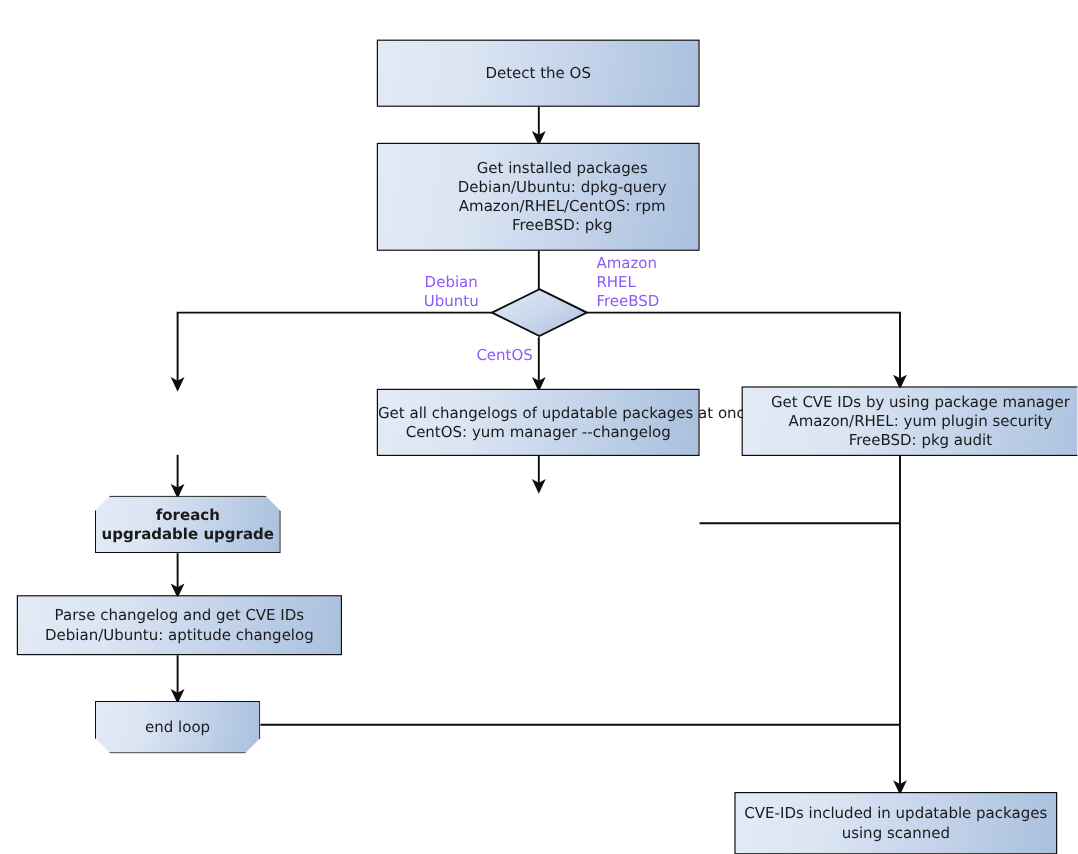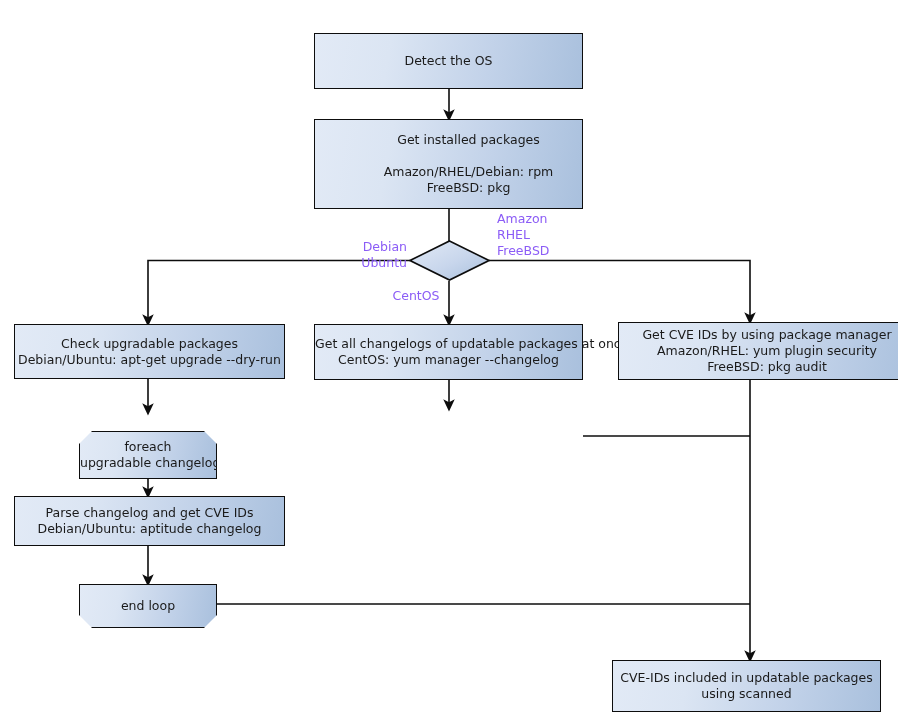--- a/index.html
+++ b/index.html
@@ -113,72 +113,66 @@
     </g>
   </svg>
 
   <div class="node box" style="left:314px; top:14px; width:269px; height:56px;">
     <span class="txt">Detect the OS</span>
   </div>
 
   <div class="node box" style="left:314px; top:100px; width:269px; height:90px;padding-left:40px;">
     <span class="txt">
       <span>Get installed packages</span><br>
-      <br>
-      <span>Amazon/RHEL/Debian: rpm</span><br>
+      <span>Debian/Ubuntu: dpkg-query</span><br>
+      <span>Amazon/RHEL/CentOS: rpm</span><br>
       <span>FreeBSD: pkg</span>
     </span>
   </div>
 
   <div class="diamond-wrap" style="left:409px; top:221px; width:81px; height:41px;">
     <svg class="shape-outline" viewBox="0 0 81 41">
       <defs>
         <linearGradient id="dgrad" x1="0" y1="0" x2="1" y2="1">
           <stop offset="0%" stop-color="#e2eaf6"></stop>
           <stop offset="55%" stop-color="#c8d6ec"></stop>
           <stop offset="100%" stop-color="#a9c0dd"></stop>
         </linearGradient>
       </defs>
       <polygon points="40.5,1 80,20.5 40.5,40 1,20.5" fill="url(#dgrad)" stroke="#0d0d0d" stroke-width="1.6"></polygon>
     </svg>
   </div>
 
-  <div class="edge-label" style="left:345px; top:220px; width:62px; text-align:right;">Debian
+  <div class="edge-label" style="left:345px; top:208px; width:62px; text-align:center;">Debian
 Ubuntu</div>
   <div class="edge-label" style="left:497px; top:192px; width:78px; text-align:left;">Amazon
 RHEL
 FreeBSD</div>
-  <div class="edge-label" style="left:388px; top:269px; width:56px; text-align:center;">CentOS</div>
+  <div class="edge-label" style="left:388px; top:269px; width:56px; text-align:right;">CentOS</div>
 
-  <div class="node box" style="left:14px; top:305px; width:271px; height:55px;">
-    <span class="txt">
-      <span>Check upgradable packages</span><br>
-      <span>Debian/Ubuntu: apt-get upgrade --dry-run</span>
-    </span>
-  </div>
 
   <div class="node box" style="left:314px; top:305px; width:269px; height:56px;">
     <span class="txt">
       <span>Get all changelogs of updatable packages at once</span><br>
       <span>CentOS: yum manager --changelog</span>
     </span>
   </div>
 
   <div class="node box" style="left:618px; top:303px; width:298px; height:58px;">
     <span class="txt">
       <span>Get CVE IDs by using package manager</span><br>
       <span>Amazon/RHEL: yum plugin security</span><br>
       <span>FreeBSD: pkg audit</span>
     </span>
   </div>
 
-  <div class="node loop-start" style="left:79px; top:412px; width:138px; height:48px;">
+  <div class="node loop-start" style="left:79px; top:394px; width:155px; height:48px;font-weight:bold;">
     <span class="txt">
       <span>foreach</span><br>
-      <span>upgradable  changelog</span>
+      <span>upgradable  upgrade</span>
     </span>
   </div>
 
 
   <div class="node box" style="left:14px; top:477px; width:271px; height:50px;">
     <span class="txt">
       <span>Parse changelog and get  CVE IDs</span><br>
       <span>Debian/Ubuntu: aptitude changelog</span>
     </span>
   </div>

